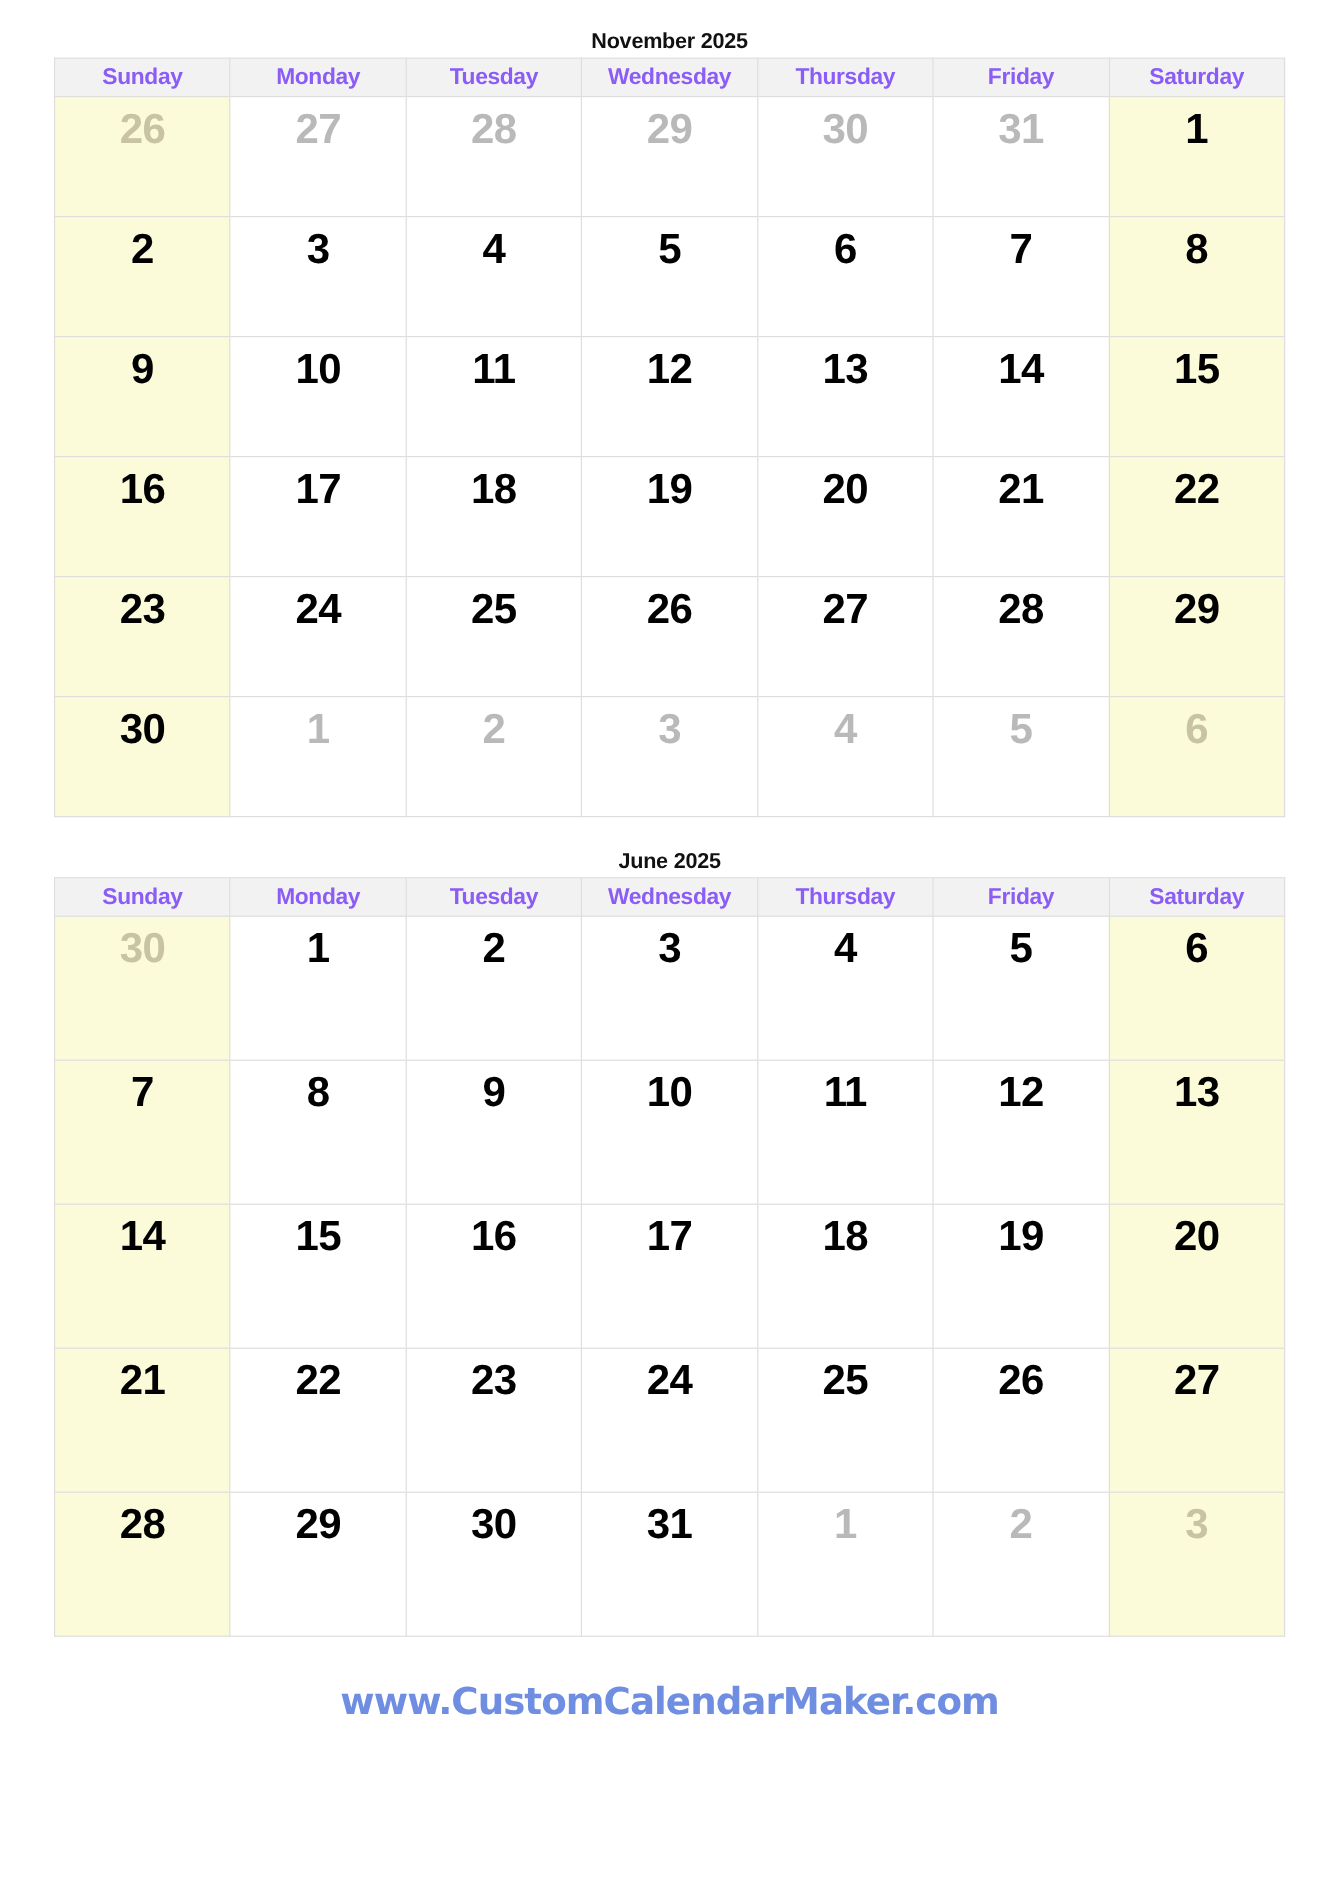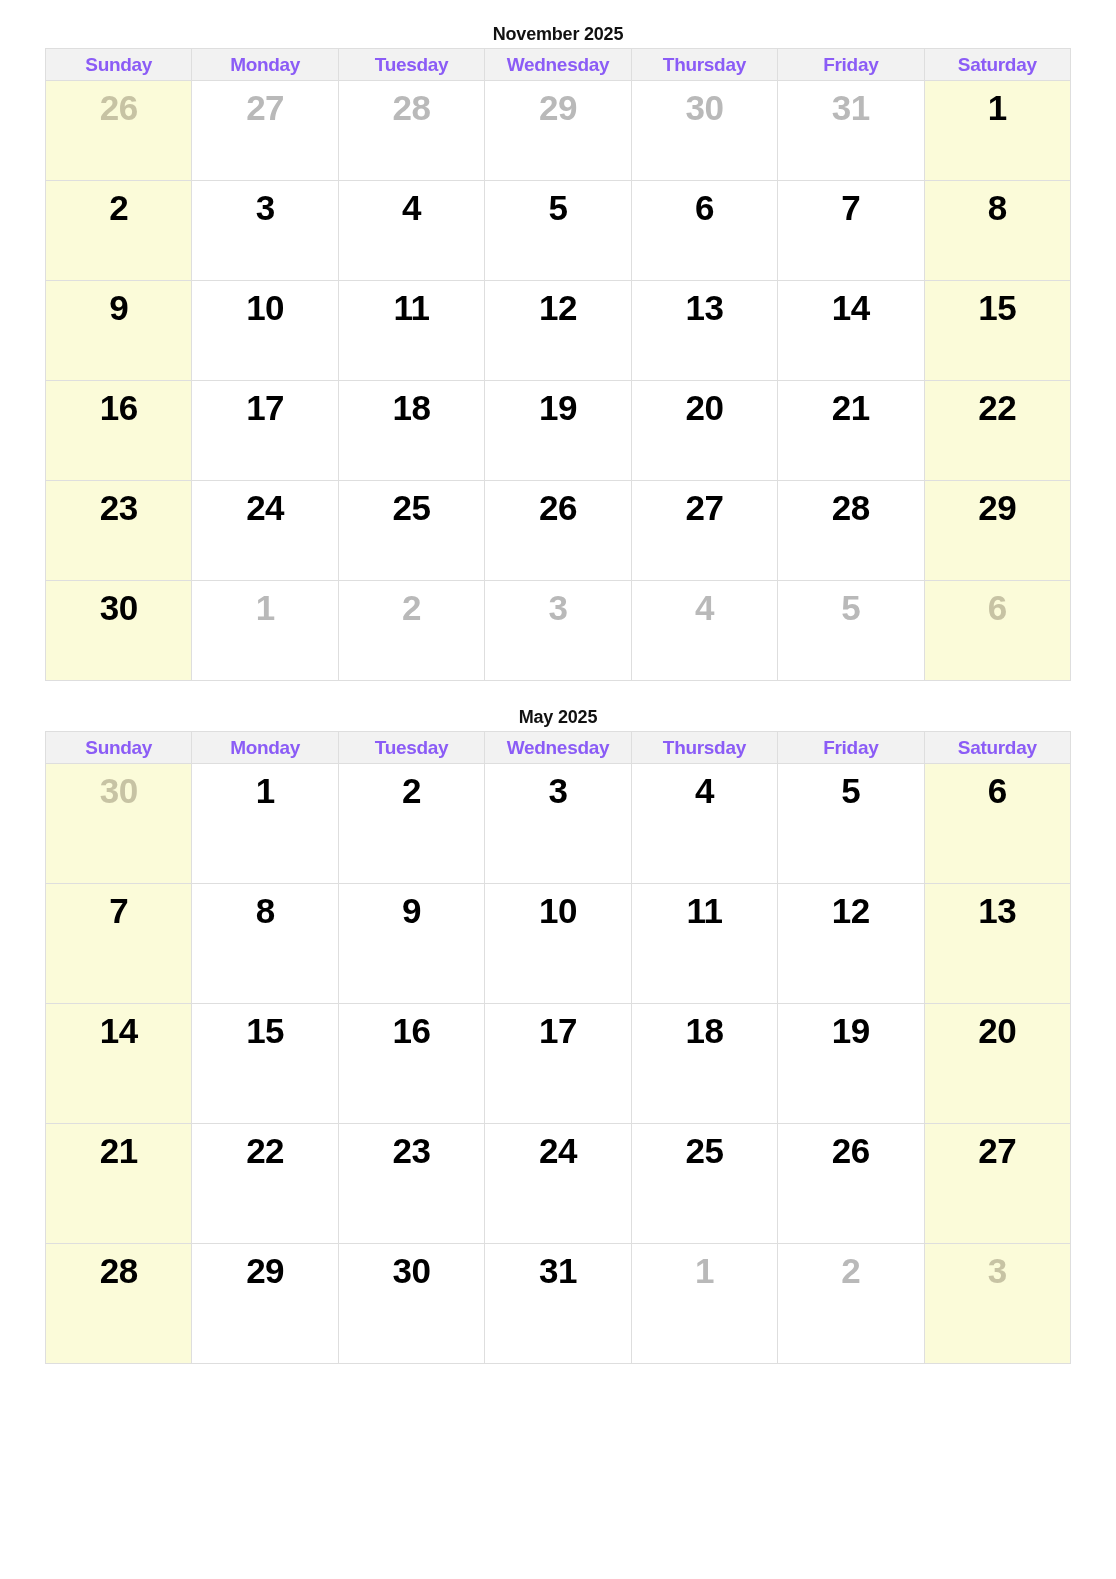--- a/index.html
+++ b/index.html
@@ -264,21 +264,21 @@
             </td>
             <td class="weekend">
               <span class="daynum out">6</span>
             </td>
           </tr>
         </tbody>
     </table>
   </div>
 
   <div class="month-block" id="month-block-1">
-    <div class="month-title">May 2025</div>
+    <div class="month-title">June 2025</div>
     <table class="cal">
       <thead>
         <tr id="hdr-1">
             <th>Sunday</th>
             <th>Monday</th>
             <th>Tuesday</th>
             <th>Wednesday</th>
             <th>Thursday</th>
             <th>Friday</th>
             <th>Saturday</th>
@@ -397,14 +397,17 @@
               <span class="daynum out">2</span>
             </td>
             <td class="weekend">
               <span class="daynum out">3</span>
             </td>
           </tr>
         </tbody>
     </table>
   </div>
 
+  <div class="footer">
+    <span class="footer-link">www.CustomCalendarMaker.com</span>
+  </div>
 
 </div>
 
 </body></html>

